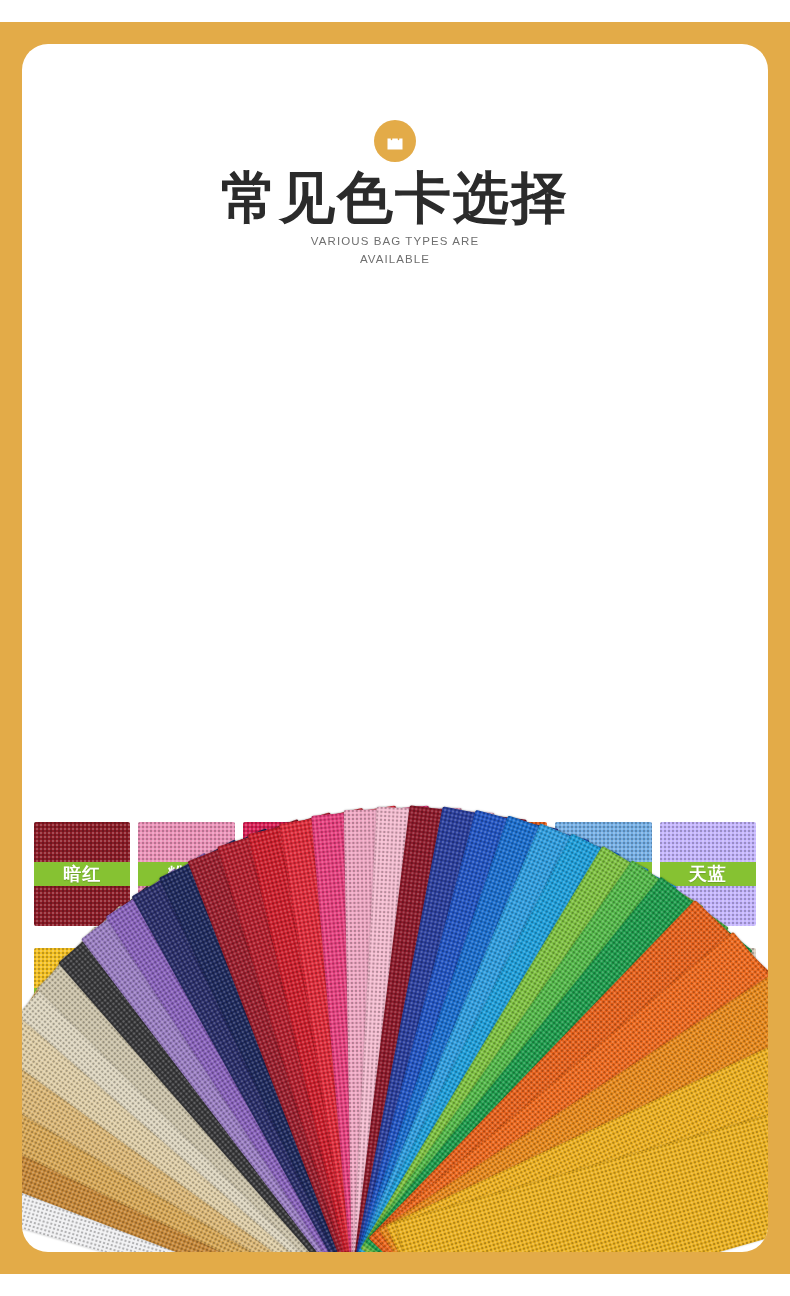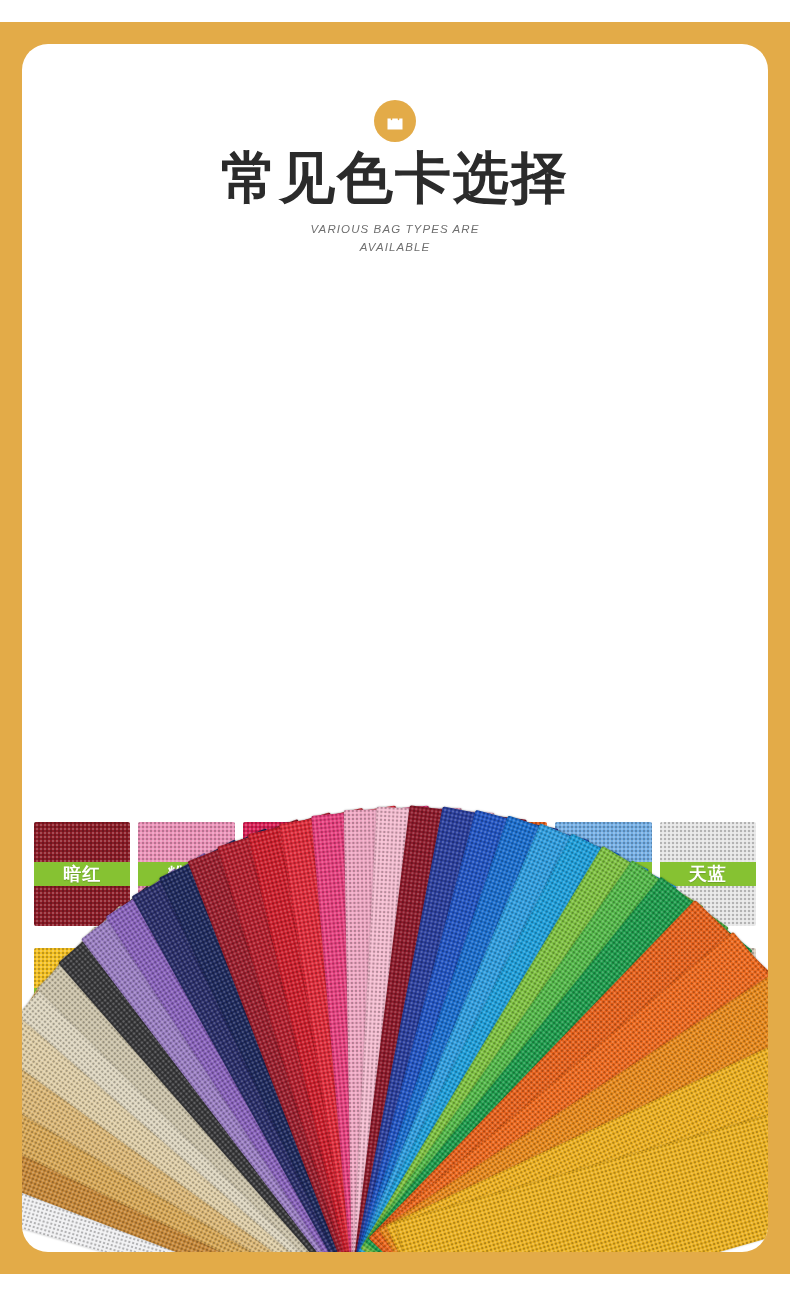--- a/index.html
+++ b/index.html
@@ -38,21 +38,21 @@
     height: 1208px;
     background: #ffffff;
     border-radius: 26px;
     overflow: hidden;
   }
 
   
   .header {
     position: absolute;
     left: 0;
-    top: 56px;
+    top: 76px;
     width: 746px;
     text-align: center;
   }
   .bag-badge {
     width: 42px;
     height: 42px;
     margin: 0 auto 6px auto;
     border-radius: 50%;
     background: #e3ab48;
     display: flex;
@@ -64,27 +64,26 @@
   .title {
     font-size: 56px;
     line-height: 1.06;
     font-weight: bold;
     color: #2b2b2b;
     letter-spacing: 2px;
     margin: 2px 0 0 0;
     font-family: "DejaVu Sans", "Liberation Sans", sans-serif;
   }
   .subtitle {
-    margin-top: 14px;
+    margin-top: 6px;
     font-size: 11.5px;
     letter-spacing: 1.1px;
     color: #6f6f6f;
     line-height: 1.55;
     font-family: "Liberation Sans", sans-serif;
-    font-style: italic;
   }
 
   
   .fan-wrap {
     position: absolute;
     left: 0;
     top: 295px;
     width: 746px;
     height: 490px;
   }
@@ -270,21 +269,21 @@
           <div class="band">大红</div>
         </div>
         <div class="swatch" style="background: rgb(240, 101, 31);">
           <div class="tex"></div>
           <div class="band">桔红</div>
         </div>
         <div class="swatch" style="background: rgb(116, 174, 228);">
           <div class="tex"></div>
           <div class="band">浅蓝</div>
         </div>
-        <div class="swatch" style="background: #e5e5e5;">
+        <div class="swatch" style="background: #c4b5fd;">
           <div class="tex"></div>
           <div class="band">天蓝</div>
         </div>
         <div class="swatch" style="background: rgb(244, 192, 34);">
           <div class="tex"></div>
           <div class="band">黄色</div>
         </div>
         <div class="swatch" style="background: rgb(100, 193, 60);">
           <div class="tex"></div>
           <div class="band">果绿</div>

